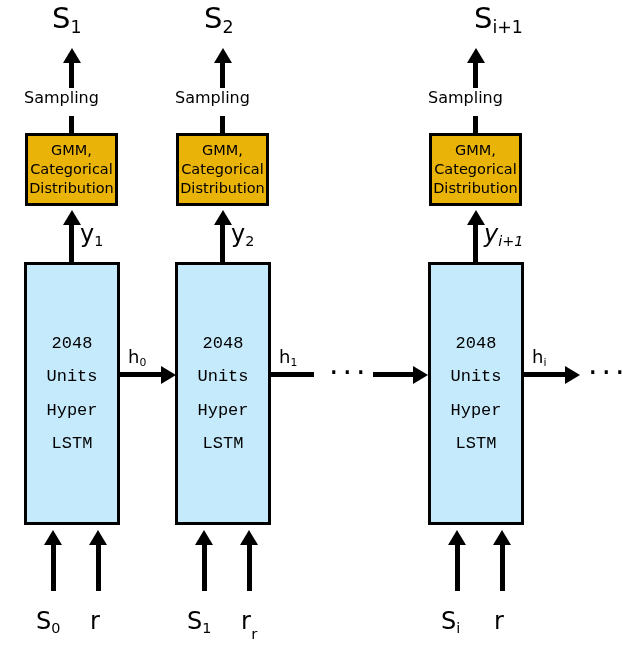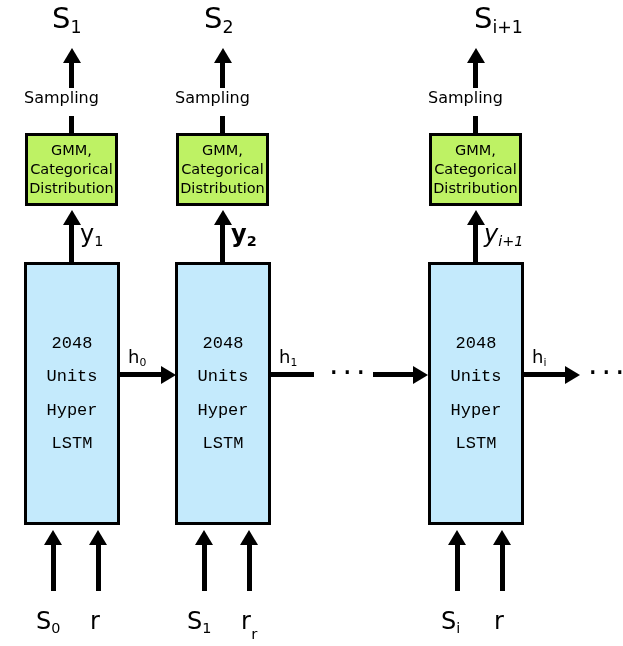--- a/index.html
+++ b/index.html
@@ -64,21 +64,21 @@
     position: absolute;
     box-sizing: border-box;
     border: 3px solid #000000;
     display: flex;
     flex-direction: column;
     align-items: center;
     justify-content: center;
     text-align: center;
   }
   .box-dist {
-    background: #bef264;
+    background: #eab308;
     font-size: 14.5px;
     line-height: 1.32;
     padding: 0 2px;
   }
   .box-lstm {
     background: #c4eafc;
     font-size: 17px;
     line-height: 1.95;
   }
   .box-lstm .row { display: block; font-family: Liberation Mono, monospace; }
@@ -177,21 +177,21 @@
   <div class="head-up" style="left:213.5px; top:48px;"></div>
   <div class="lbl lbl-sampling" style="left:175px; top:90px;">Sampling</div>
   <div class="shaft-v" style="left:220px; top:116px; height:18px;"></div>
   <div class="box box-dist" style="left:176px; top:133px; width:93px; height:73px;">
     <span>GMM,</span>
     <span>Categorical</span>
     <span>Distribution</span>
   </div>
   <div class="shaft-v" style="left:220px; top:225px; height:37px;"></div>
   <div class="head-up" style="left:213.5px; top:210px;"></div>
-  <div class="lbl lbl-y" style="left:231px; top:222px;font-weight:bold;">
+  <div class="lbl lbl-y" style="left:231px; top:222px;">
     <span>y</span><span class="sub">2</span>
   </div>
   <div class="box box-lstm" style="left:175px; top:262px; width:96px; height:263px;">
     <span class="row">2048</span>
     <span class="row">Units</span>
     <span class="row">Hyper</span>
     <span class="row">LSTM</span>
   </div>
 
   <div class="shaft-h" style="left:271px; top:372px; width:43px;"></div>

